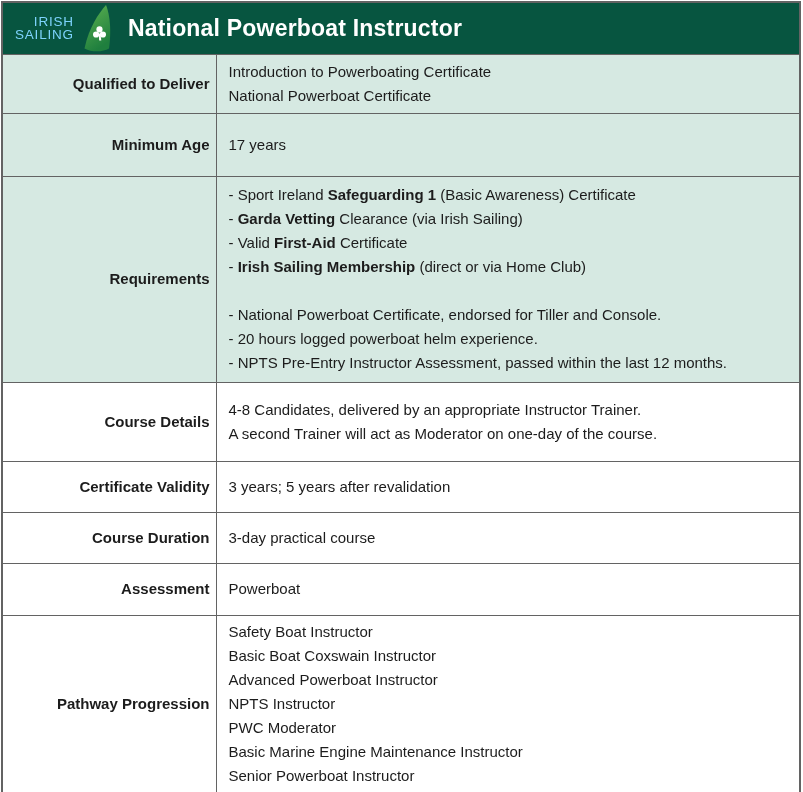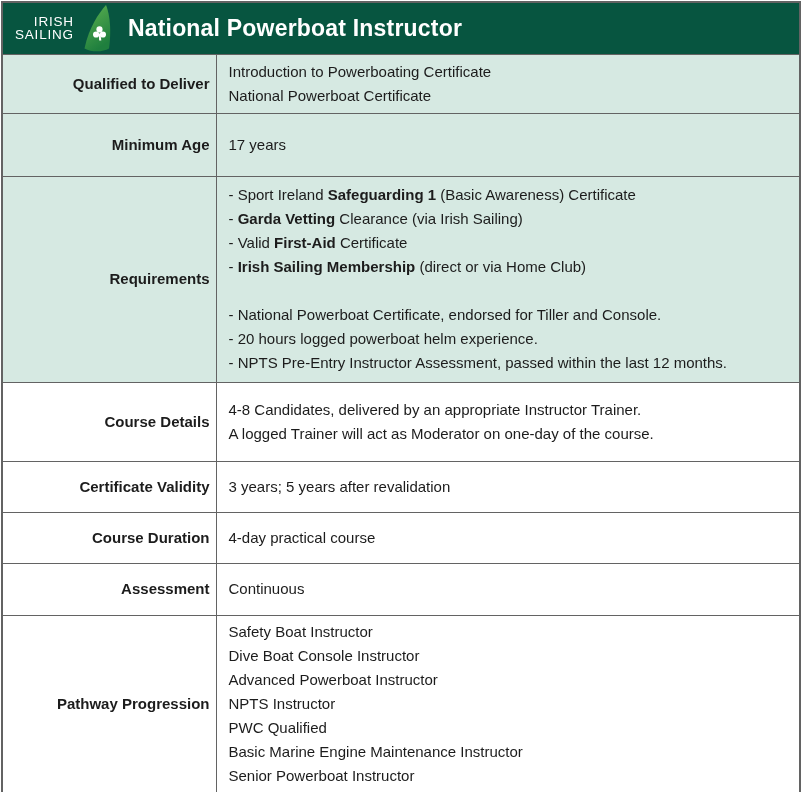--- a/index.html
+++ b/index.html
@@ -30,21 +30,21 @@
   th.head{
     background:var(--header-bg);
     height:52px;
     padding:0 0 0 12px;
     text-align:left;
   }
   .headflex{display:flex;align-items:center;}
   .logo{display:flex;align-items:center;}
   .logotext{
     text-align:right;
-    color:#ffffff;
+    color:#7dd3fc;
     font-size:13.5px;
     line-height:13px;
     font-weight:400;
     letter-spacing:0.8px;
   }
   .sail{margin-left:3px;display:block;}
   .title{
     color:var(--title-text);
     font-size:23px;
     font-weight:700;
@@ -129,48 +129,48 @@
             <div class="line">&nbsp;</div>
             <div class="line"><span>- National Powerboat Certificate, endorsed for Tiller and Console.</span></div>
             <div class="line"><span>- 20 hours logged powerboat helm experience.</span></div>
             <div class="line"><span>- NPTS Pre-Entry Instructor Assessment, passed within the last 12 months.</span></div>
           </td>
         </tr>
         <tr class="row" style="height: 79px; padding-left: 12px;">
           <th>Course Details</th>
           <td>
             <div class="line"><span>4-8 Candidates, delivered by an appropriate Instructor Trainer.</span></div>
-            <div class="line"><span>A logged Trainer will act as Moderator on one-day of the course.</span></div>
+            <div class="line"><span>A second Trainer will act as Moderator on one-day of the course.</span></div>
           </td>
         </tr>
         <tr class="row" style="height: 51px; margin-left: 41px;">
           <th>Certificate Validity</th>
           <td>
             <div class="line"><span>3 years; 5 years after revalidation</span></div>
           </td>
         </tr>
         <tr class="row" style="height: 51px;">
           <th>Course Duration</th>
           <td>
-            <div class="line"><span>4-day practical course</span></div>
+            <div class="line"><span>3-day practical course</span></div>
           </td>
         </tr>
         <tr class="row" style="height: 52px;">
           <th>Assessment</th>
           <td>
-            <div class="line"><span>Continuous</span></div>
+            <div class="line"><span>Powerboat</span></div>
           </td>
         </tr>
         <tr class="row" style="height: 167px;">
           <th>Pathway Progression</th>
           <td>
             <div class="line"><span>Safety Boat Instructor</span></div>
-            <div class="line"><span>Dive Boat Console Instructor</span></div>
+            <div class="line"><span>Basic Boat Coxswain Instructor</span></div>
             <div class="line"><span>Advanced Powerboat Instructor</span></div>
             <div class="line"><span>NPTS Instructor</span></div>
-            <div class="line"><span>PWC Qualified</span></div>
+            <div class="line"><span>PWC Moderator</span></div>
             <div class="line"><span>Basic Marine Engine Maintenance Instructor</span></div>
             <div class="line"><span>Senior Powerboat Instructor</span></div>
           </td>
         </tr>
       </tbody>
   </table>
 </div>
 
 </body></html>

